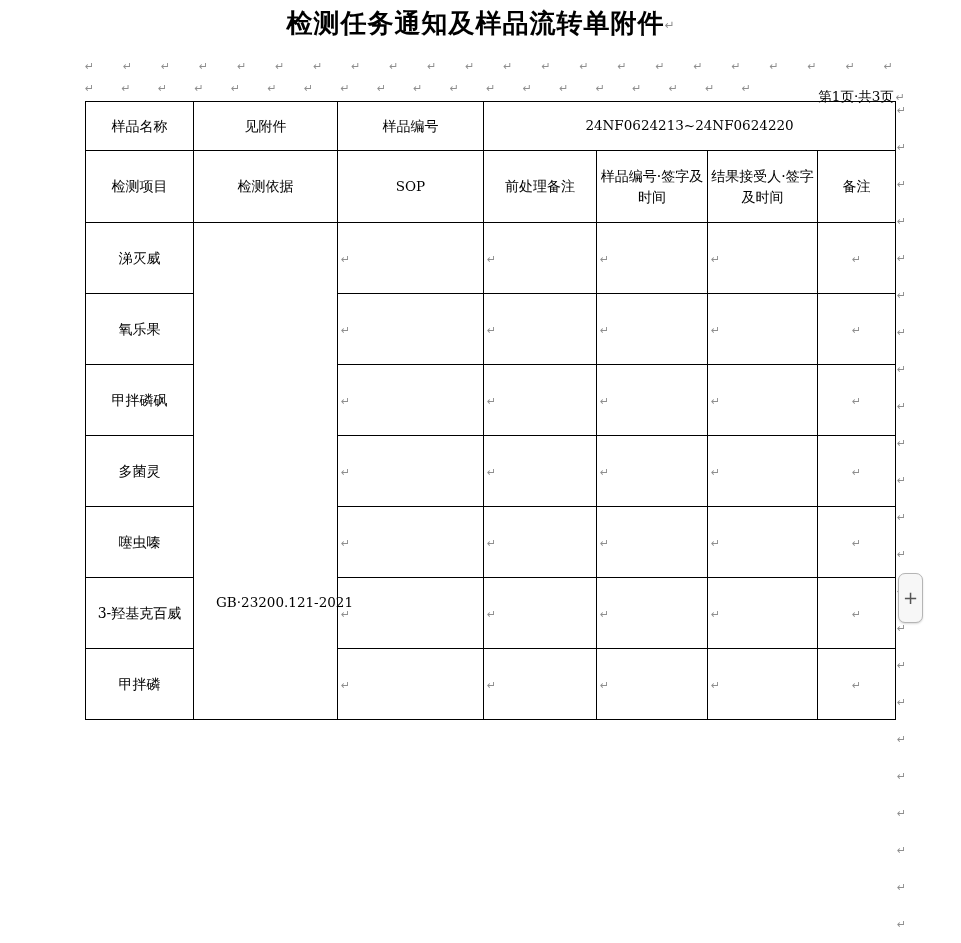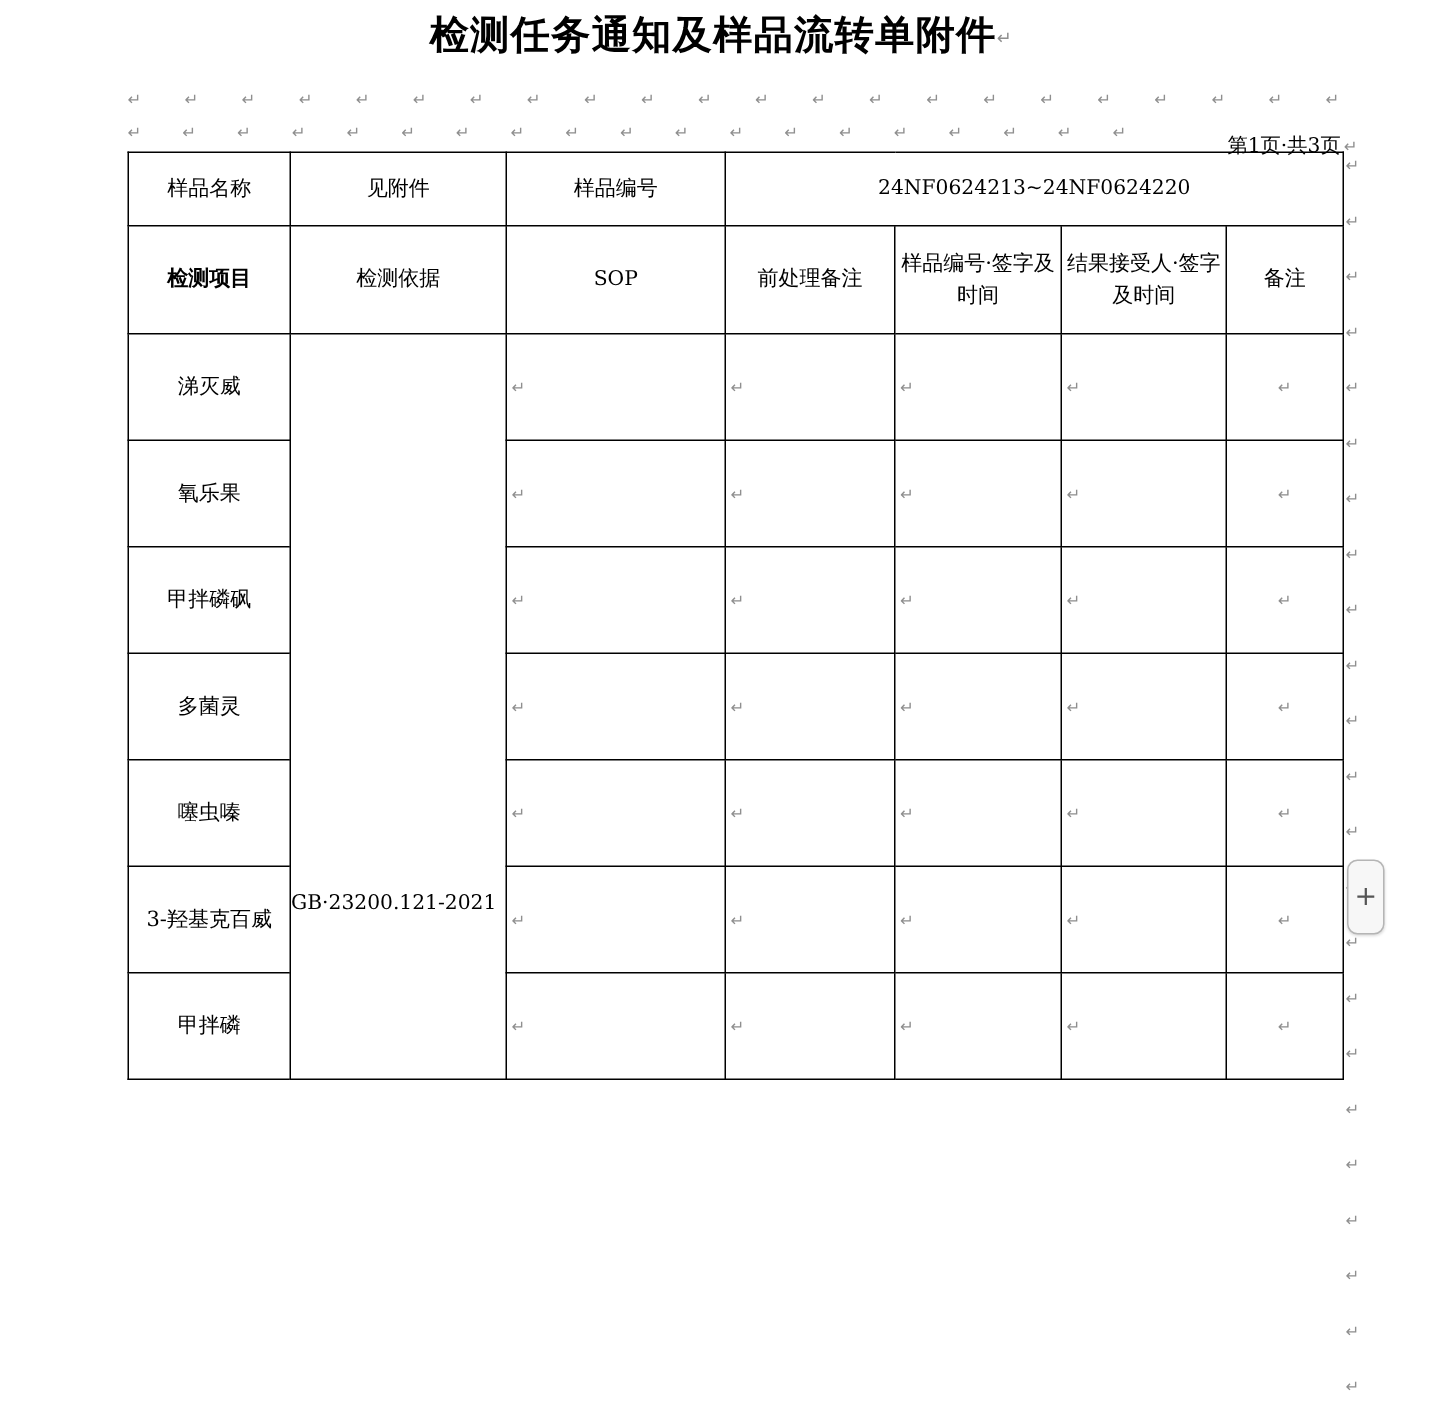--- a/index.html
+++ b/index.html
@@ -23,38 +23,38 @@
     position:absolute; top:88px; right:56px; font-size:13.5px;
     display:flex; align-items:center; gap:2px;
   }
   .tables { position:absolute; left:85px; top:102px; width:812px; }
   table { border-collapse:collapse; table-layout:fixed; width:810px; }
   .tbl-bottom { margin-top:-1px; }
   td {
     border:1px solid #000; text-align:center; vertical-align:middle;
     font-size:14px; padding:0; line-height:1.45;
   }
-  .bold { font-weight:bold; }
+  .bold { font-weight:normal; }
   .small-latin { font-size:13.5px; }
   .left-mark-cell { text-align:left; padding-left:3px; }
   .remark-cell { }
   .remark-inner {
     display:flex; justify-content:space-between; align-items:center;
     padding:0 66px 0 4px;
   }
   .urgent { color:#FF0000; font-weight:bold; font-size:18px; }
   .sp-dot { color:#8f8f8f; font-size:13px; padding:0 1px; }
   .cbox {
     display:inline-block; width:13px; height:13px; border:1.5px solid #000;
     vertical-align:-2px; margin:0 1px; position:relative; background:#fff;
   }
   .cbox svg { position:absolute; left:-1px; top:-1px; }
   .method-cell { position:relative; }
   .method-text {
-    position:absolute; top:370px; left:0; width:100%; text-align:left;
+    position:absolute; top:370px; left:16px; width:100%; text-align:right;
     font-size:13.5px; white-space:nowrap;
   }
   .side-marks {
     position:absolute; left:897px; top:104px; display:flex;
     flex-direction:column; z-index:1;
   }
   .side-marks .mark { height:37px; line-height:14px; display:block; }
   .float-btn {
     position:absolute; left:898px; top:573px; width:25px; height:50px;
     border:1px solid #b5b5b5; border-radius:7px; background:#f7f7f7;

